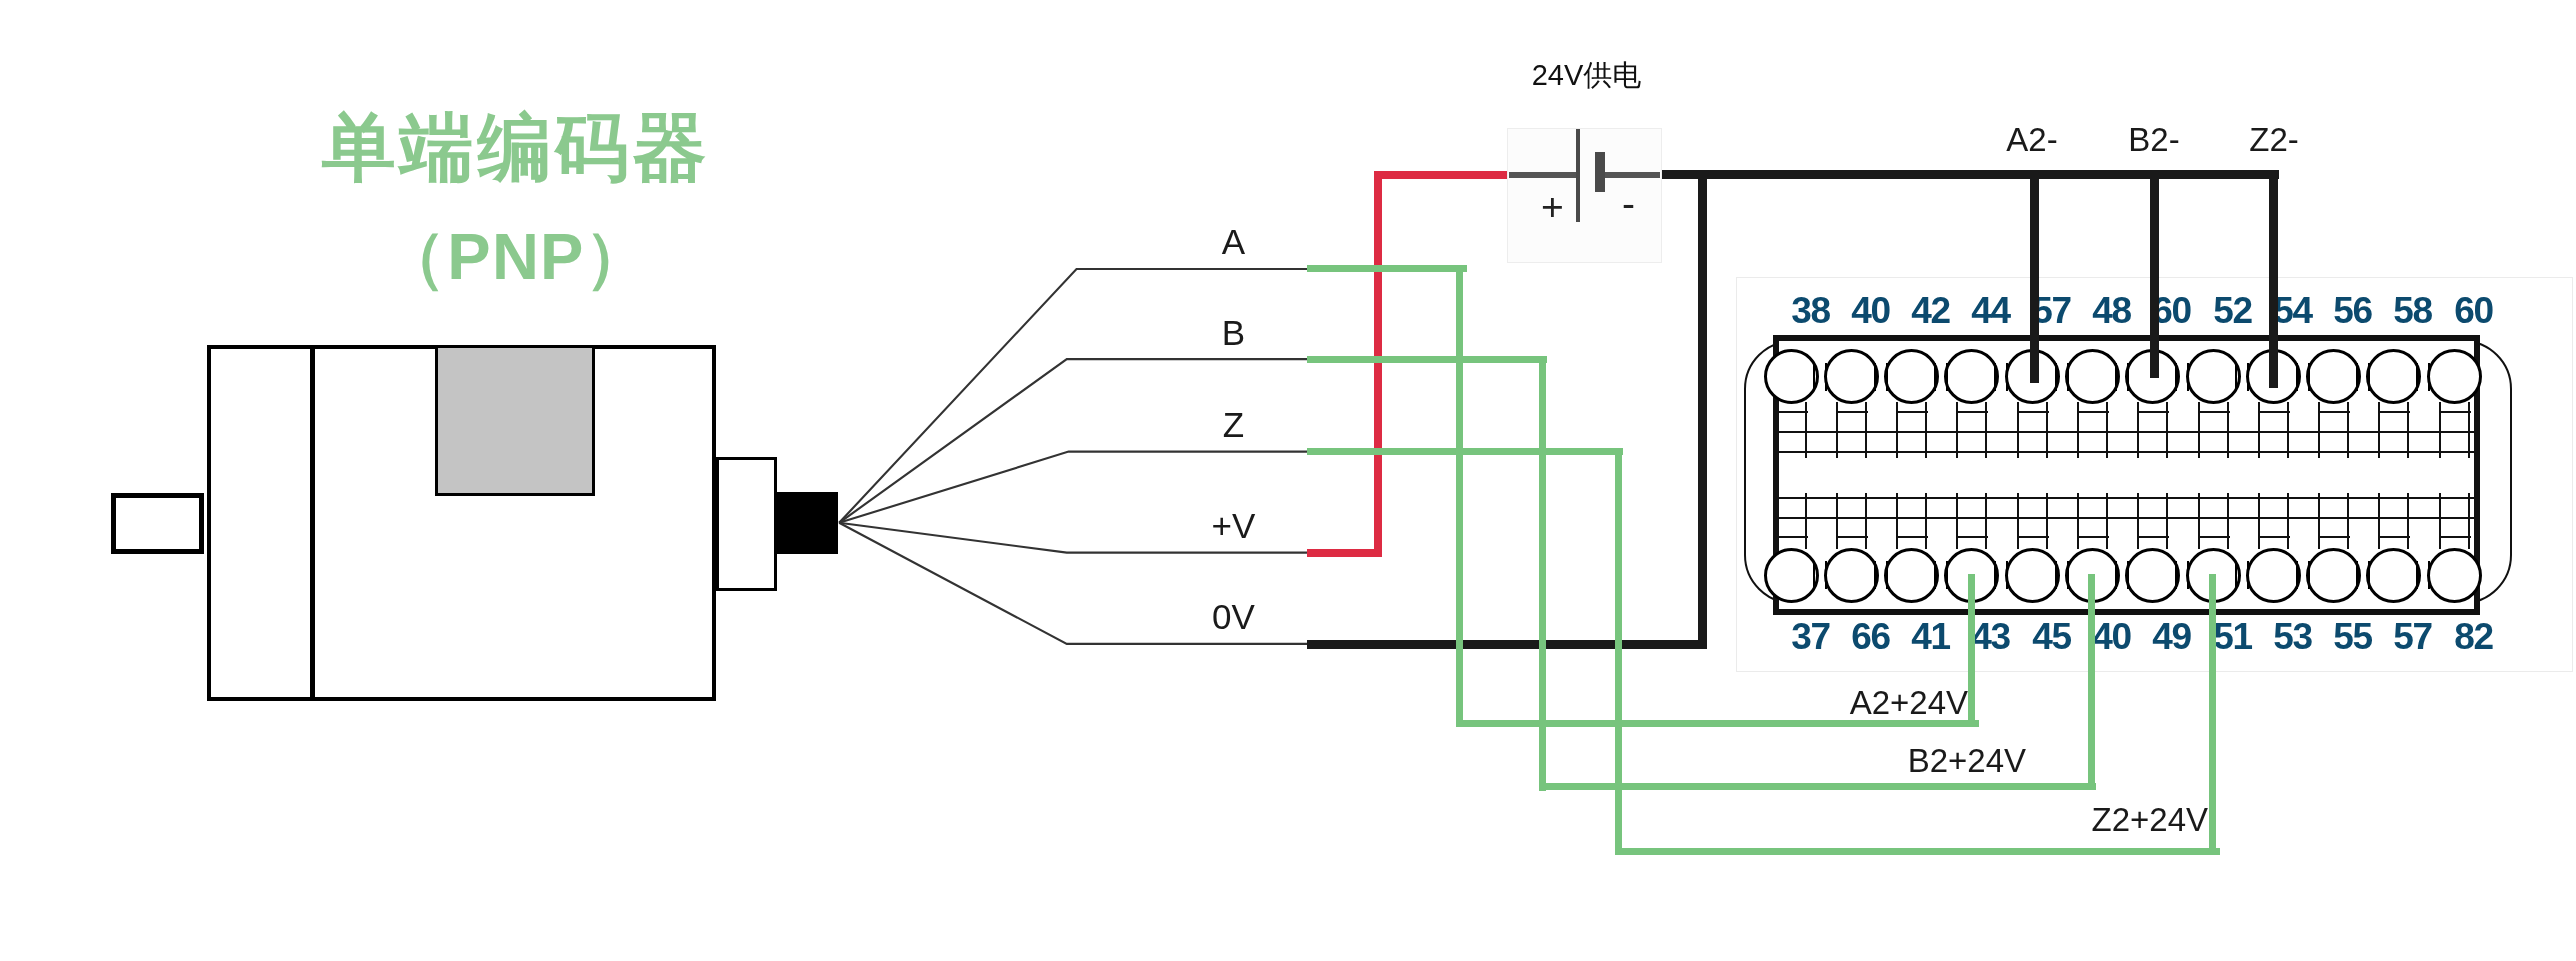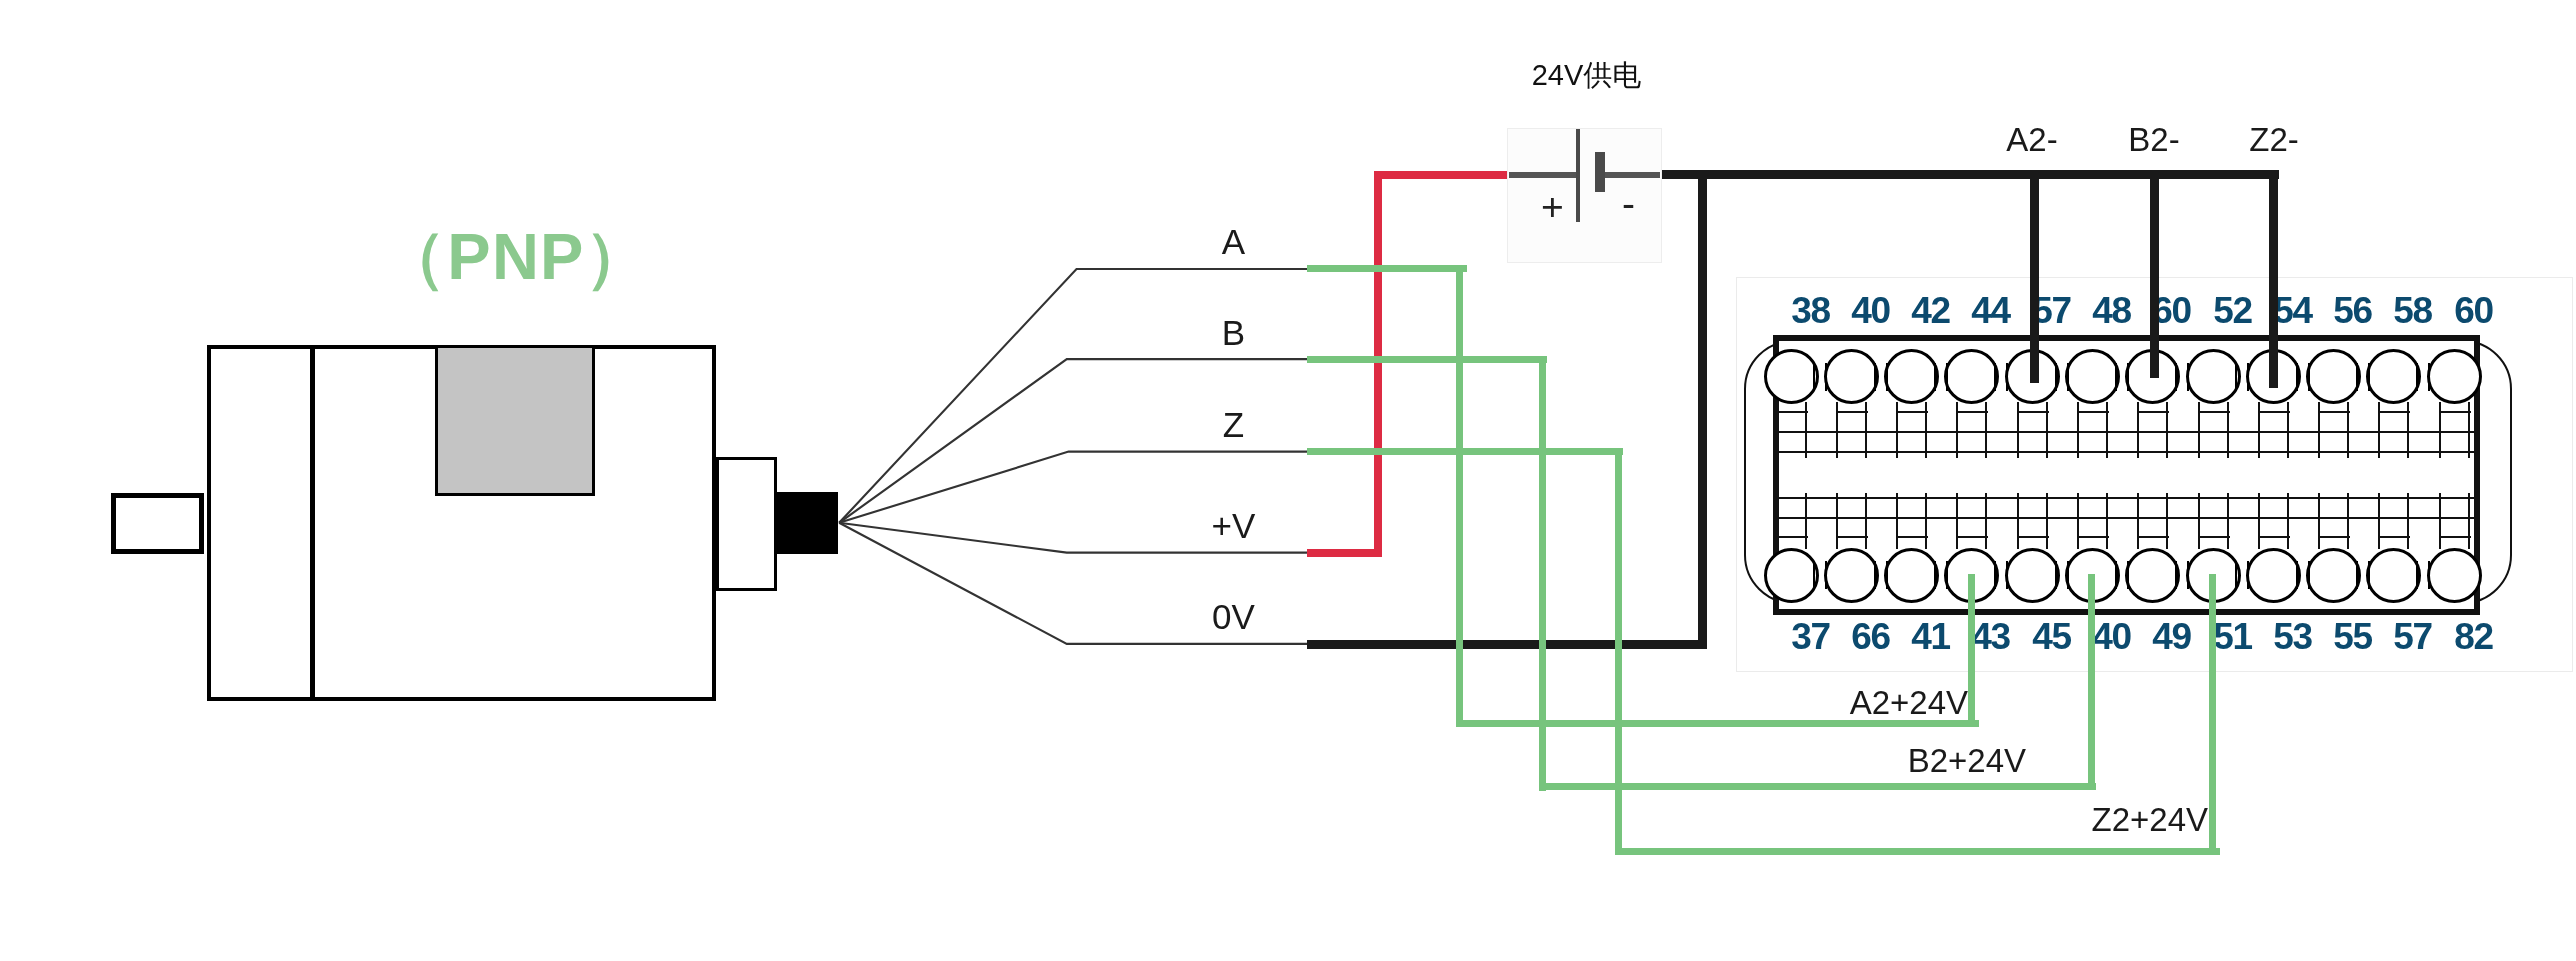--- a/index.html
+++ b/index.html
@@ -56,20 +56,21 @@
   .rung{left:14.6px;width:32px;height:2.4px;background:#111;}
   .rung.top{top:134px;} .rung.bot{top:259px;}
   .tconn{left:calc(var(--mx) - 7.3px);width:14.6px;height:28px;border-left:2.4px solid #000;border-right:2.4px solid #000;}
   .tconn.top{top:363px;} .tconn.bot{top:561px;}
 </style>
 </head>
 <body>
 
 <div id="canvas">
 
+  <div class="abs title1">单端编码器</div>
   <div class="abs title2">（PNP）</div>
 
   <div class="abs m-shaft"></div>
   <div class="abs m-body"></div>
   <div class="abs m-flange"></div>
   <div class="abs m-gray"></div>
   <div class="abs m-step"></div>
   <div class="abs m-conn"></div>
 
   <div class="abs blk-bg"></div>

